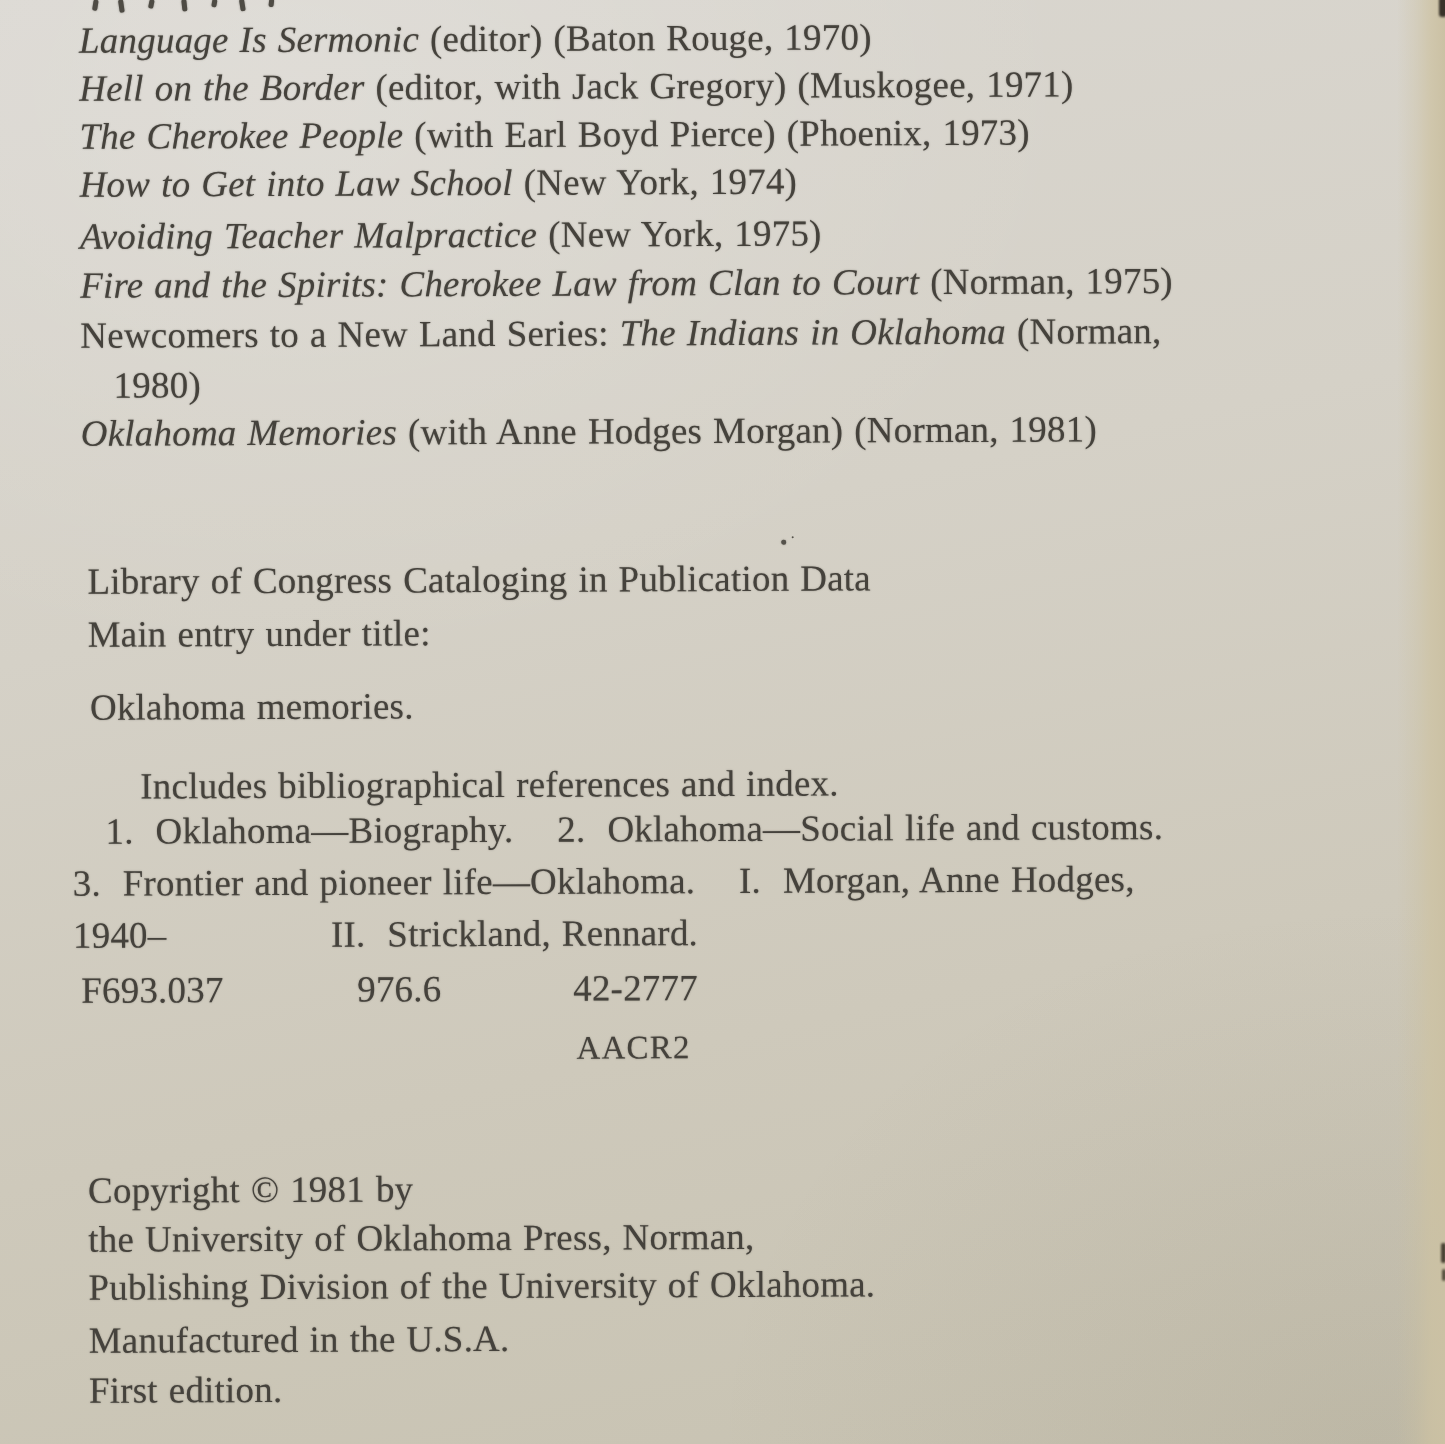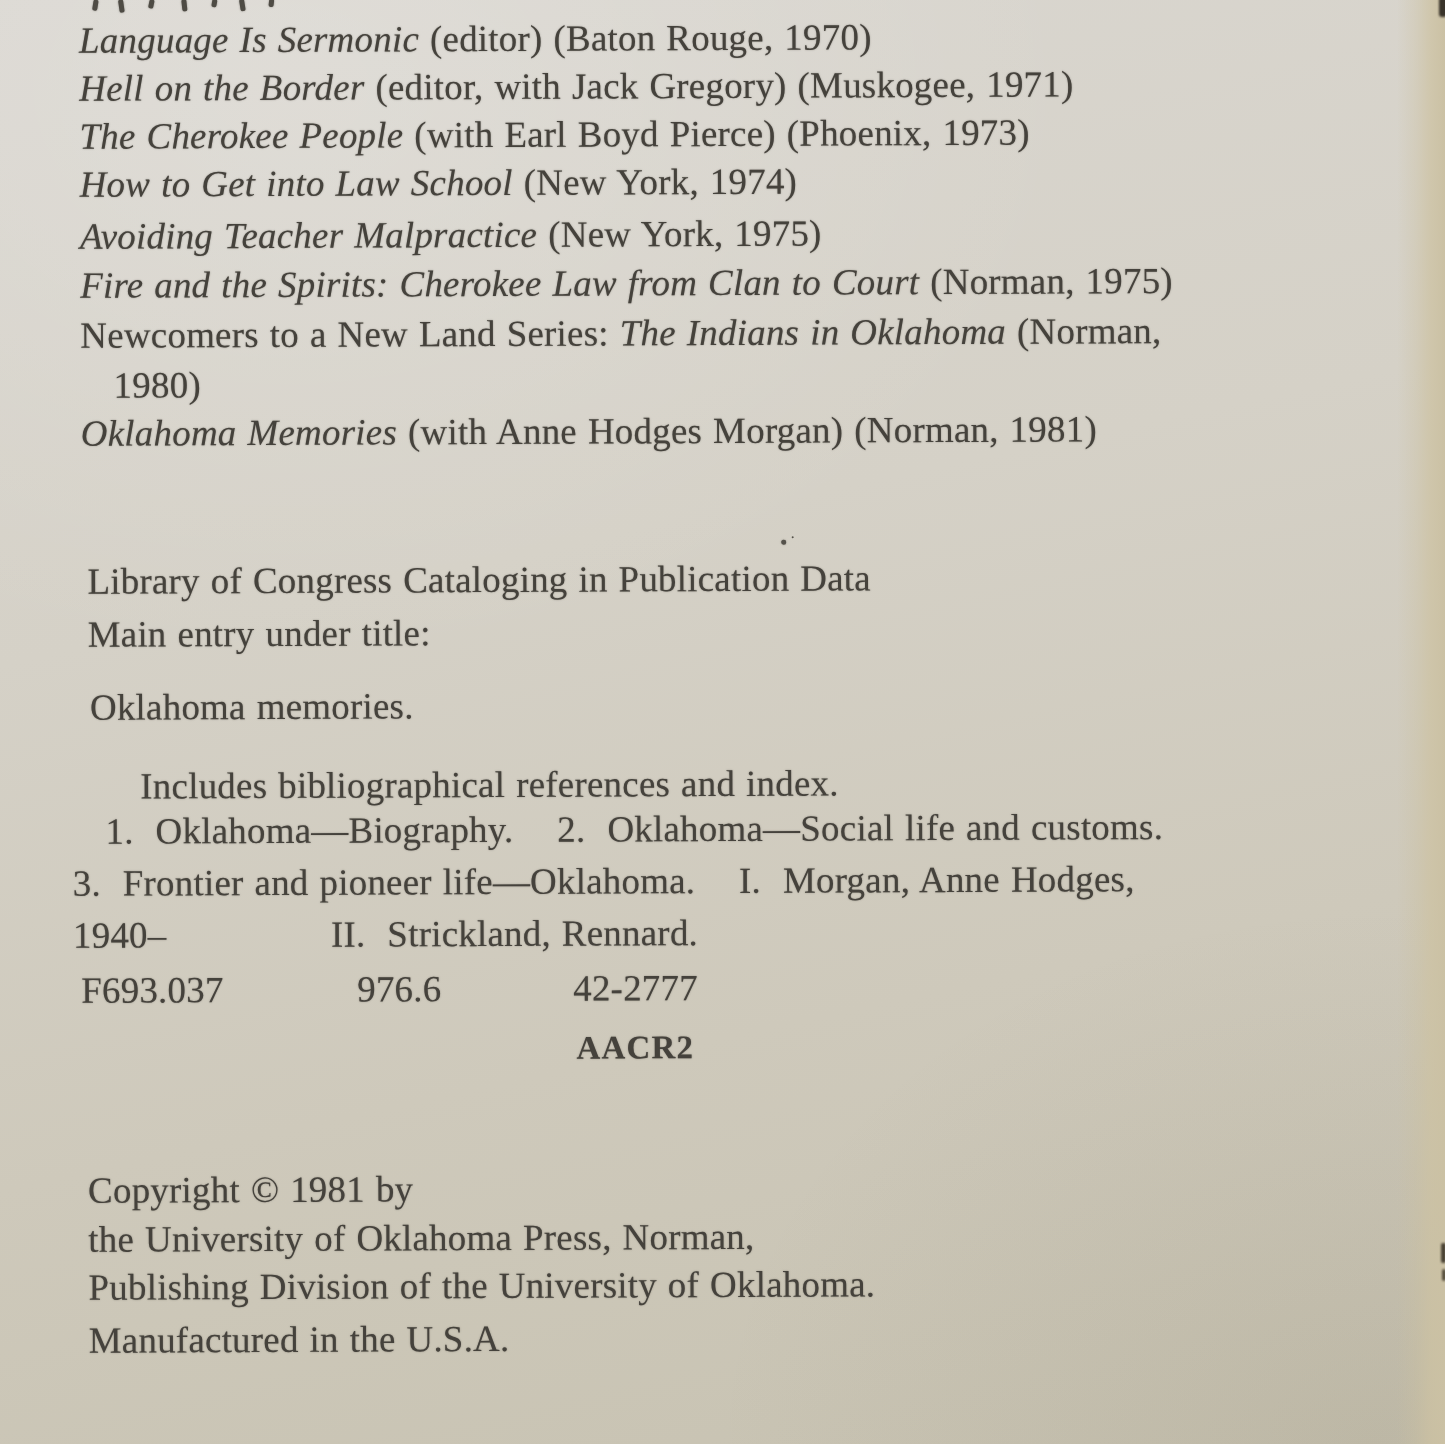--- a/index.html
+++ b/index.html
@@ -54,21 +54,21 @@
     background:#39332a;border-radius:3px;filter:blur(1px);
   }
   .edge-fleck1{
     position:absolute;right:-1px;top:1243px;width:5px;height:20px;
     background:#4a4334;border-radius:2px;filter:blur(1px);
   }
   .edge-fleck2{
     position:absolute;right:-1px;top:1269px;width:4px;height:12px;
     background:#554d3c;border-radius:2px;filter:blur(1px);
   }
-  .aacr{font-size:33px;letter-spacing:1.2px;font-weight:bold;}
+  .aacr{font-size:33px;letter-spacing:1.2px;}
 </style>
 </head>
 <body>
 
 <div class="photo">
   <div class="page-tilt">
 
     <div>
       <i class="frag" style="left:96px;height:11px;transform:rotate(9deg);"></i>
       <i class="frag" style="left:122px;height:13px;transform:rotate(-8deg);"></i>
@@ -98,20 +98,21 @@
     <div class="line" style="top:807px;left:105px;">1.  Oklahoma—Biography.    2.  Oklahoma—Social life and customs.</div>
     <div class="line" style="top:859px;left:72px;">3.  Frontier and pioneer life—Oklahoma.    I.  Morgan, Anne Hodges,</div>
     <div class="line" style="top:911px;left:72px;text-align:center;"><span>1940–</span><span class="abs" style="left:258px;">II.  Strickland, Rennard.</span></div>
     <div class="line" style="top:966px;left:80px;"><span>F693.037</span><span class="abs" style="left:276px;text-align:center;">976.6</span><span class="abs" style="left:492px;">42-2777</span></div>
     <div class="line aacr" style="top:1025px;left:575px;">AACR2</div>
 
     <div class="line" style="top:1166px;left:86px;">Copyright © 1981 by</div>
     <div class="line" style="top:1215px;left:86px;">the University of Oklahoma Press, Norman,</div>
     <div class="line" style="top:1263px;left:86px;">Publishing Division of the University of Oklahoma.</div>
     <div class="line" style="top:1316px;left:86px;">Manufactured in the U.S.A.</div>
+    <div class="line" style="top:1366px;left:86px;">First edition.</div>
 
   </div>
 
   <div class="page-edge"></div>
   <div class="edge-dark-corner"></div>
   <div class="edge-fleck1"></div>
   <div class="edge-fleck2"></div>
 </div>
 
 </body></html>

